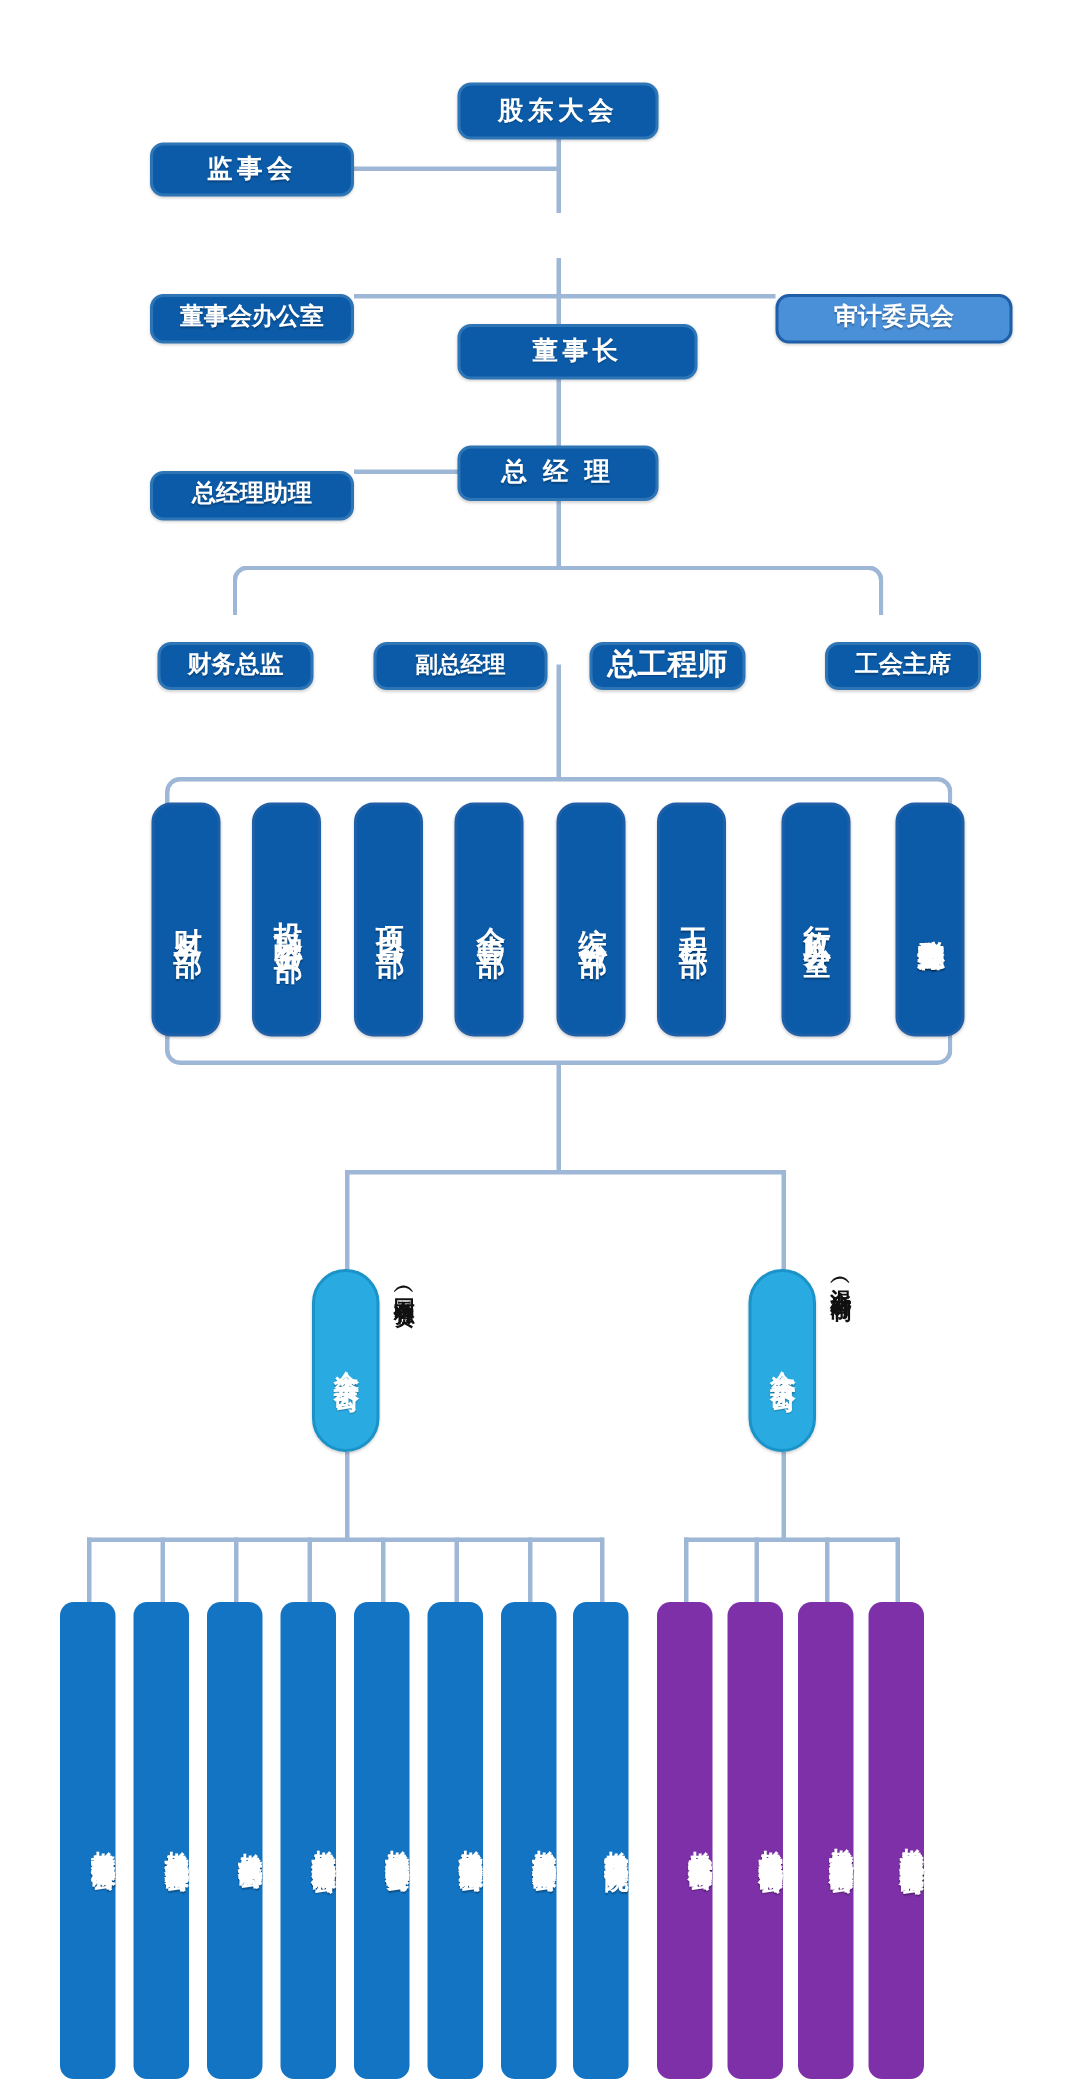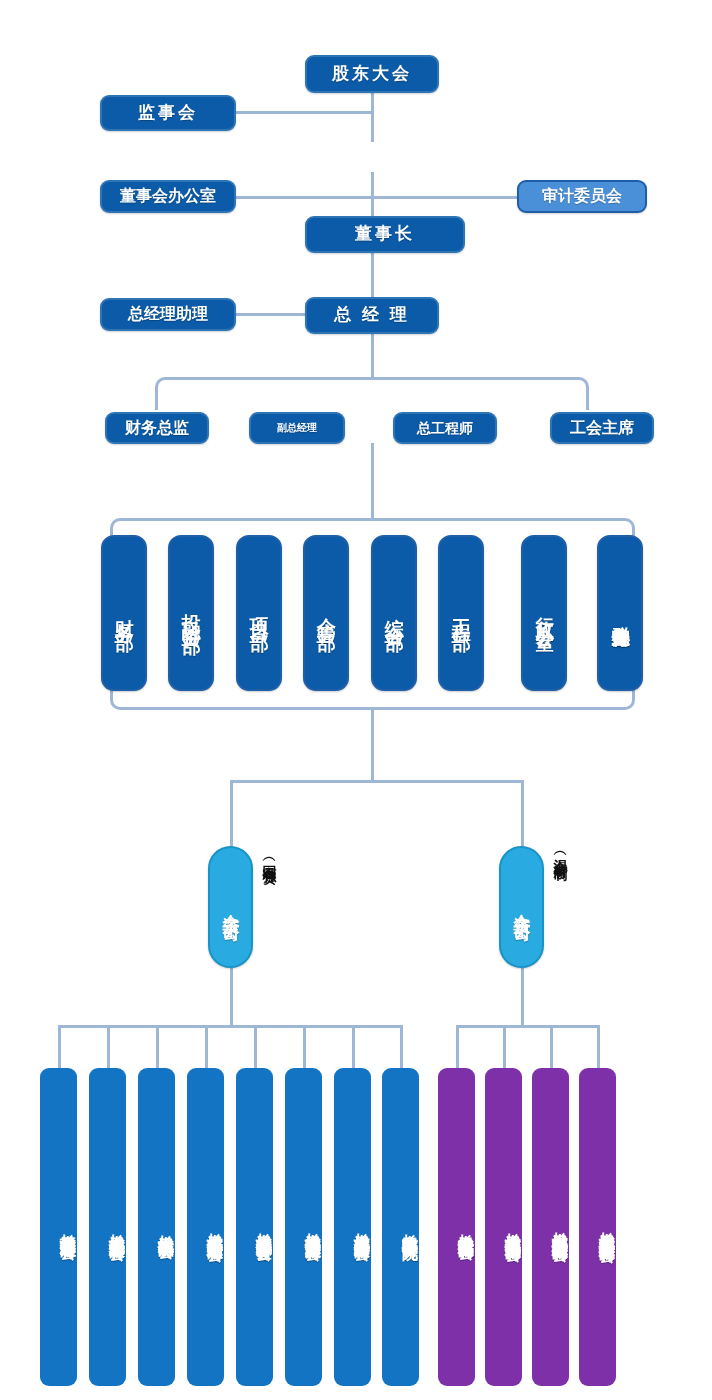--- a/index.html
+++ b/index.html
@@ -56,21 +56,21 @@
   .pill{
     background:#0B5BA8;
     border:2.5px solid #2E75B6;
     border-radius:9px;
     font-size:17px;
     letter-spacing:3px;
     padding:12px 6px;
     text-shadow:0 1px 1px rgba(0,0,0,.25);
     box-shadow:0 1px 2px rgba(0,0,0,.18);
   }
-  .pill.tight{letter-spacing:0px;}
+  .pill.tight{letter-spacing:0px;margin-top:16px;}
   .pill.light{
     background:#4A90D9;
     border-color:#1F5FA8;
   }
 
   
   .vbox{
     background:#0B5BA8;
     border:2.5px solid #1F5FA8;
     border-radius:13px;
@@ -172,31 +172,31 @@
   <div class="ln v" style="left:550px; top:1025px; height:43px;"></div>
   <div class="ln v" style="left:597px; top:1025px; height:43px;"></div>
 
   <div class="node pill" style="left:305px; top:55px; width:134px; height:38px;">股东大会</div>
 
   <div class="node pill" style="left:100px; top:95px; width:136px; height:36px;">监事会</div>
 
 
   <div class="node pill tight" style="left:100px; top:180px; width:136px; height:33px; font-size:16px;">董事会办公室</div>
 
-  <div class="node pill tight light" style="left:517px; top:180px; width:130px; height:33px; font-size:16px;">审计委员会</div>
+  <div class="node pill tight light" style="left:517px; top:180px; width:158px; height:33px; font-size:16px;">审计委员会</div>
 
   <div class="node pill" style="left:305px; top:216px; width:160px; height:37px;">董事长</div>
 
   <div class="node pill tight" style="left:100px; top:298px; width:136px; height:33px; font-size:16px;">总经理助理</div>
 
   <div class="node pill" style="left:305px; top:297px; width:134px; height:37px;">总 经 理</div>
 
   <div class="node pill tight" style="left:105px; top:412px; width:104px; height:32px; font-size:16px;">财务总监</div>
-  <div class="node pill tight" style="left:249px; top:412px; width:96px; height:32px; font-size:10px;">副总经理</div>
-  <div class="node pill tight" style="left:393px; top:412px; width:104px; height:32px; font-size:14px;">总工程师</div>
+  <div class="node pill tight" style="left:249px; top:412px; width:116px; height:32px; font-size:15px;">副总经理</div>
+  <div class="node pill tight" style="left:393px; top:412px; width:104px; height:32px; font-size:20px;">总工程师</div>
   <div class="node pill tight" style="left:550px; top:412px; width:104px; height:32px; font-size:16px;">工会主席</div>
 
   <div class="node vbox" style="left:101px; top:535px; width:46px; height:156px;">财务部</div>
   <div class="node vbox" style="left:168px; top:535px; width:46px; height:156px;">投融资部</div>
   <div class="node vbox" style="left:236px; top:535px; width:46px; height:156px;">项目部</div>
   <div class="node vbox" style="left:303px; top:535px; width:46px; height:156px;">企管部</div>
   <div class="node vbox" style="left:371px; top:535px; width:46px; height:156px;">综合部</div>
   <div class="node vbox" style="left:438px; top:535px; width:46px; height:156px;">工程部</div>
   <div class="node vbox" style="left:521px; top:535px; width:46px; height:156px; letter-spacing:4px; font-size:18px;">行政办公室</div>
   <div class="node vbox" style="left:597px; top:535px; width:46px; height:156px; letter-spacing:0px; font-size:18px;">党群综合办公室</div>

